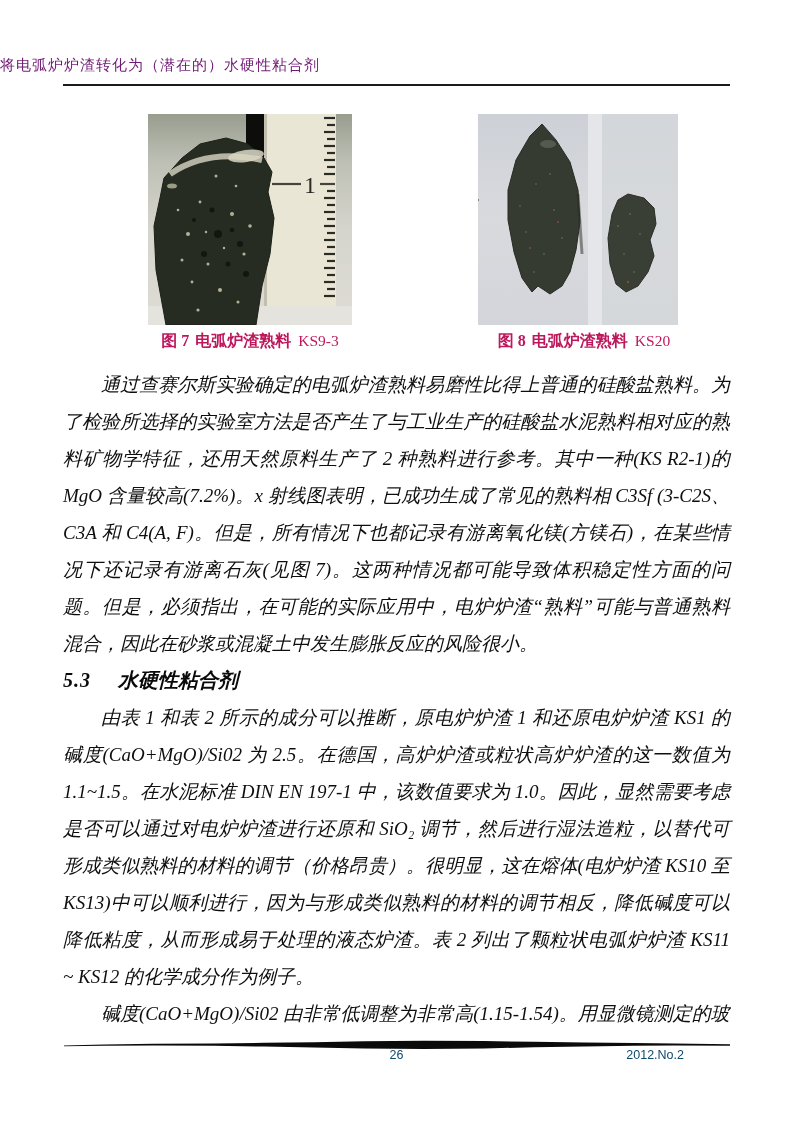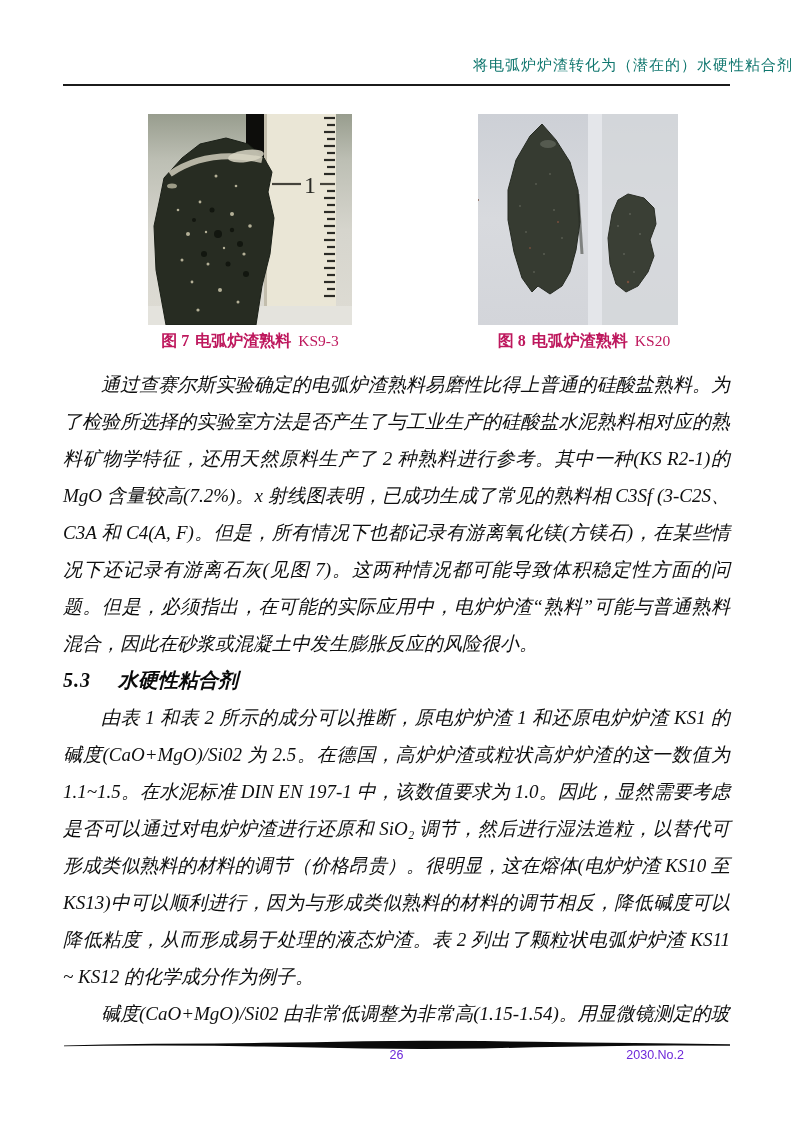--- a/index.html
+++ b/index.html
@@ -3,22 +3,22 @@
 <meta charset="utf-8">
 <style>
   html,body{margin:0;padding:0;background:#ffffff;}
   .page{
     position:relative;width:793px;height:1122px;background:#ffffff;
     font-family:"Liberation Serif","DejaVu Serif",serif;color:#111;
     overflow:hidden;
   }
   
   .header-title{
-    position:absolute;top:56px;left:0;right:0;text-align:right;
-    font-size:15px;letter-spacing:1px;color:#0f766e;
+    position:absolute;top:56px;left:0;right:0;text-align:left;
+    font-size:15px;letter-spacing:1px;color:#701a75;
   }
   .header-rule{
     position:absolute;top:84px;left:63px;width:667px;height:2px;background:#1b1b1b;
   }
   
   figure{margin:0;padding:0;position:absolute;}
   .fig7{left:148px;top:114px;width:204px;}
   .fig8{left:478px;top:114px;width:212px;}
   .fig-photo{display:block;}
   figcaption{
@@ -36,21 +36,21 @@
   .body-text p{margin:0;text-indent:2em;}
   .section-heading{
     margin:0;font-size:20px;font-weight:bold;line-height:37px;text-align:left;
     text-indent:0;color:#0a0a0a;
   }
   .section-number{margin-right:27px;letter-spacing:1px;}
   
   .footer-rule-svg{position:absolute;left:64px;top:1039px;}
   .footer-texts{
     position:absolute;left:63px;top:1048px;width:667px;height:18px;
-    font-family:"Liberation Sans","DejaVu Sans",sans-serif;font-size:12.5px;color:#6d28d9;
+    font-family:"Liberation Sans","DejaVu Sans",sans-serif;font-size:12.5px;color:#0c4a6e;
   }
   .page-num{position:absolute;left:0;right:0;text-align:center;}
   .issue{position:absolute;right:46px;}
 </style>
 </head>
 <body>
 
 <div class="page">
 
   <div class="header-title">将电弧炉炉渣转化为（潜在的）水硬性粘合剂</div>
@@ -206,16 +206,16 @@
     <p>碱度(CaO+MgO)/Si02 由非常低调整为非常高(1.15-1.54)。用显微镜测定的玻</p>
   </div>
 
   <svg class="footer-rule-svg" width="666" height="12" viewBox="0 0 666 12" xmlns="http://www.w3.org/2000/svg">
     <polygon fill="#0b0b0b" points="
       0,6.5 40,5.5 90,4.8 150,4.6 200,3.8 250,3.2 300,2.2 360,1.8 420,2.0 470,2.8 520,3.4 570,4.0 610,4.6 666,5.2
       666,6.8 610,6.4 570,6.8 520,7.4 470,8.2 420,9.6 360,10.0 300,9.4 250,8.4 200,7.6 150,6.8 90,6.4 40,6.8 0,7.2"></polygon>
   </svg>
   <div class="footer-texts">
     <span class="page-num">26</span>
-    <span class="issue">2030.No.2</span>
+    <span class="issue">2012.No.2</span>
   </div>
 
 </div>
 
 </body></html>

